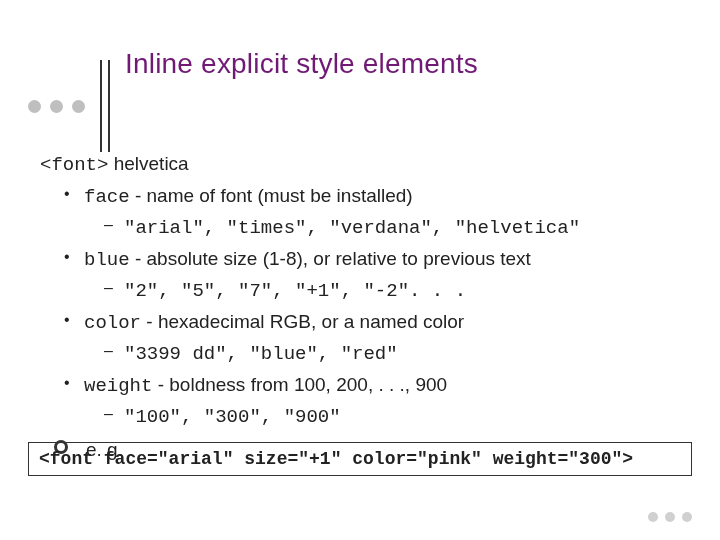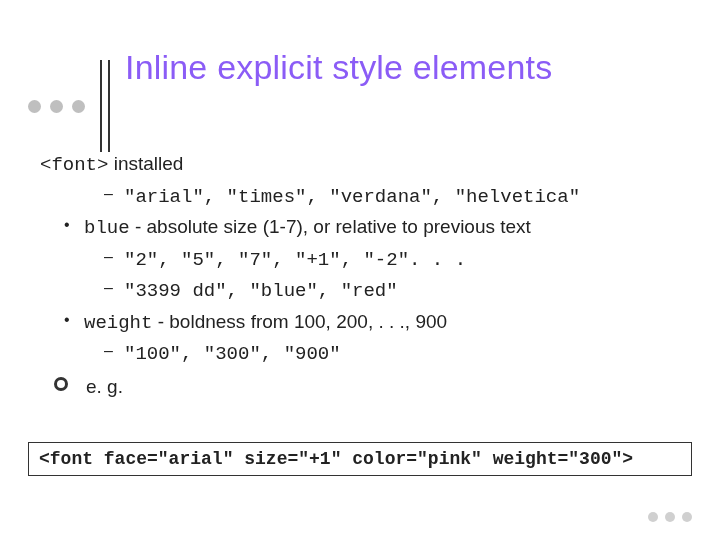--- a/index.html
+++ b/index.html
@@ -43,24 +43,24 @@
     width: 6px;
     height: 92px;
     border-left: 2.5px solid #333;
     border-right: 2.5px solid #333;
     margin-left: 6px;
   }
   .title-text {
     position: absolute;
     left: 125px;
     top: 22px;
-    font-size: 34px;
+    font-size: 28px;
     font-weight: 400;
     letter-spacing: 0.2px;
-    color: #8b5cf6;
+    color: #701a75;
     white-space: nowrap;
   }
   .content {
     position: absolute;
     top: 150px;
     left: 40px;
     width: 640px;
     font-size: 19px;
     line-height: 1.45;
   }
@@ -147,34 +147,40 @@
       <div class="dot"></div>
       <div class="dot"></div>
       <div class="vline"></div>
     </div>
     <div class="title-text">Inline explicit style elements</div>
   </div>
 
   <div class="content">
 
     <div class="line0">
-      <span class="code">&lt;font&gt;</span><span class="plain"> installed</span>
-    </div>
-
+      <span class="code">&lt;font&gt;</span><span class="plain"> helvetica</span>
+    </div>
+
+    <div class="lvl1">
+      <span class="code">face</span><span class="plain"> - name of font (must be installed)</span>
+    </div>
     <div class="lvl2">
       <span class="code">"arial", "times", "verdana", "helvetica"</span>
     </div>
 
     <div class="lvl1">
-      <span class="code">blue</span><span class="plain"> - absolute size (1-7), or relative to previous text</span>
+      <span class="code">blue</span><span class="plain"> - absolute size (1-8), or relative to previous text</span>
     </div>
     <div class="lvl2">
       <span class="code">"2", "5", "7", "+1", "-2". . .</span>
     </div>
 
+    <div class="lvl1">
+      <span class="code">color</span><span class="plain"> - hexadecimal RGB, or a named color</span>
+    </div>
     <div class="lvl2">
       <span class="code">"3399 dd", "blue", "red"</span>
     </div>
 
     <div class="lvl1">
       <span class="code">weight</span><span class="plain"> - boldness from 100, 200, . . ., 900</span>
     </div>
     <div class="lvl2">
       <span class="code">"100", "300", "900"</span>
     </div>

